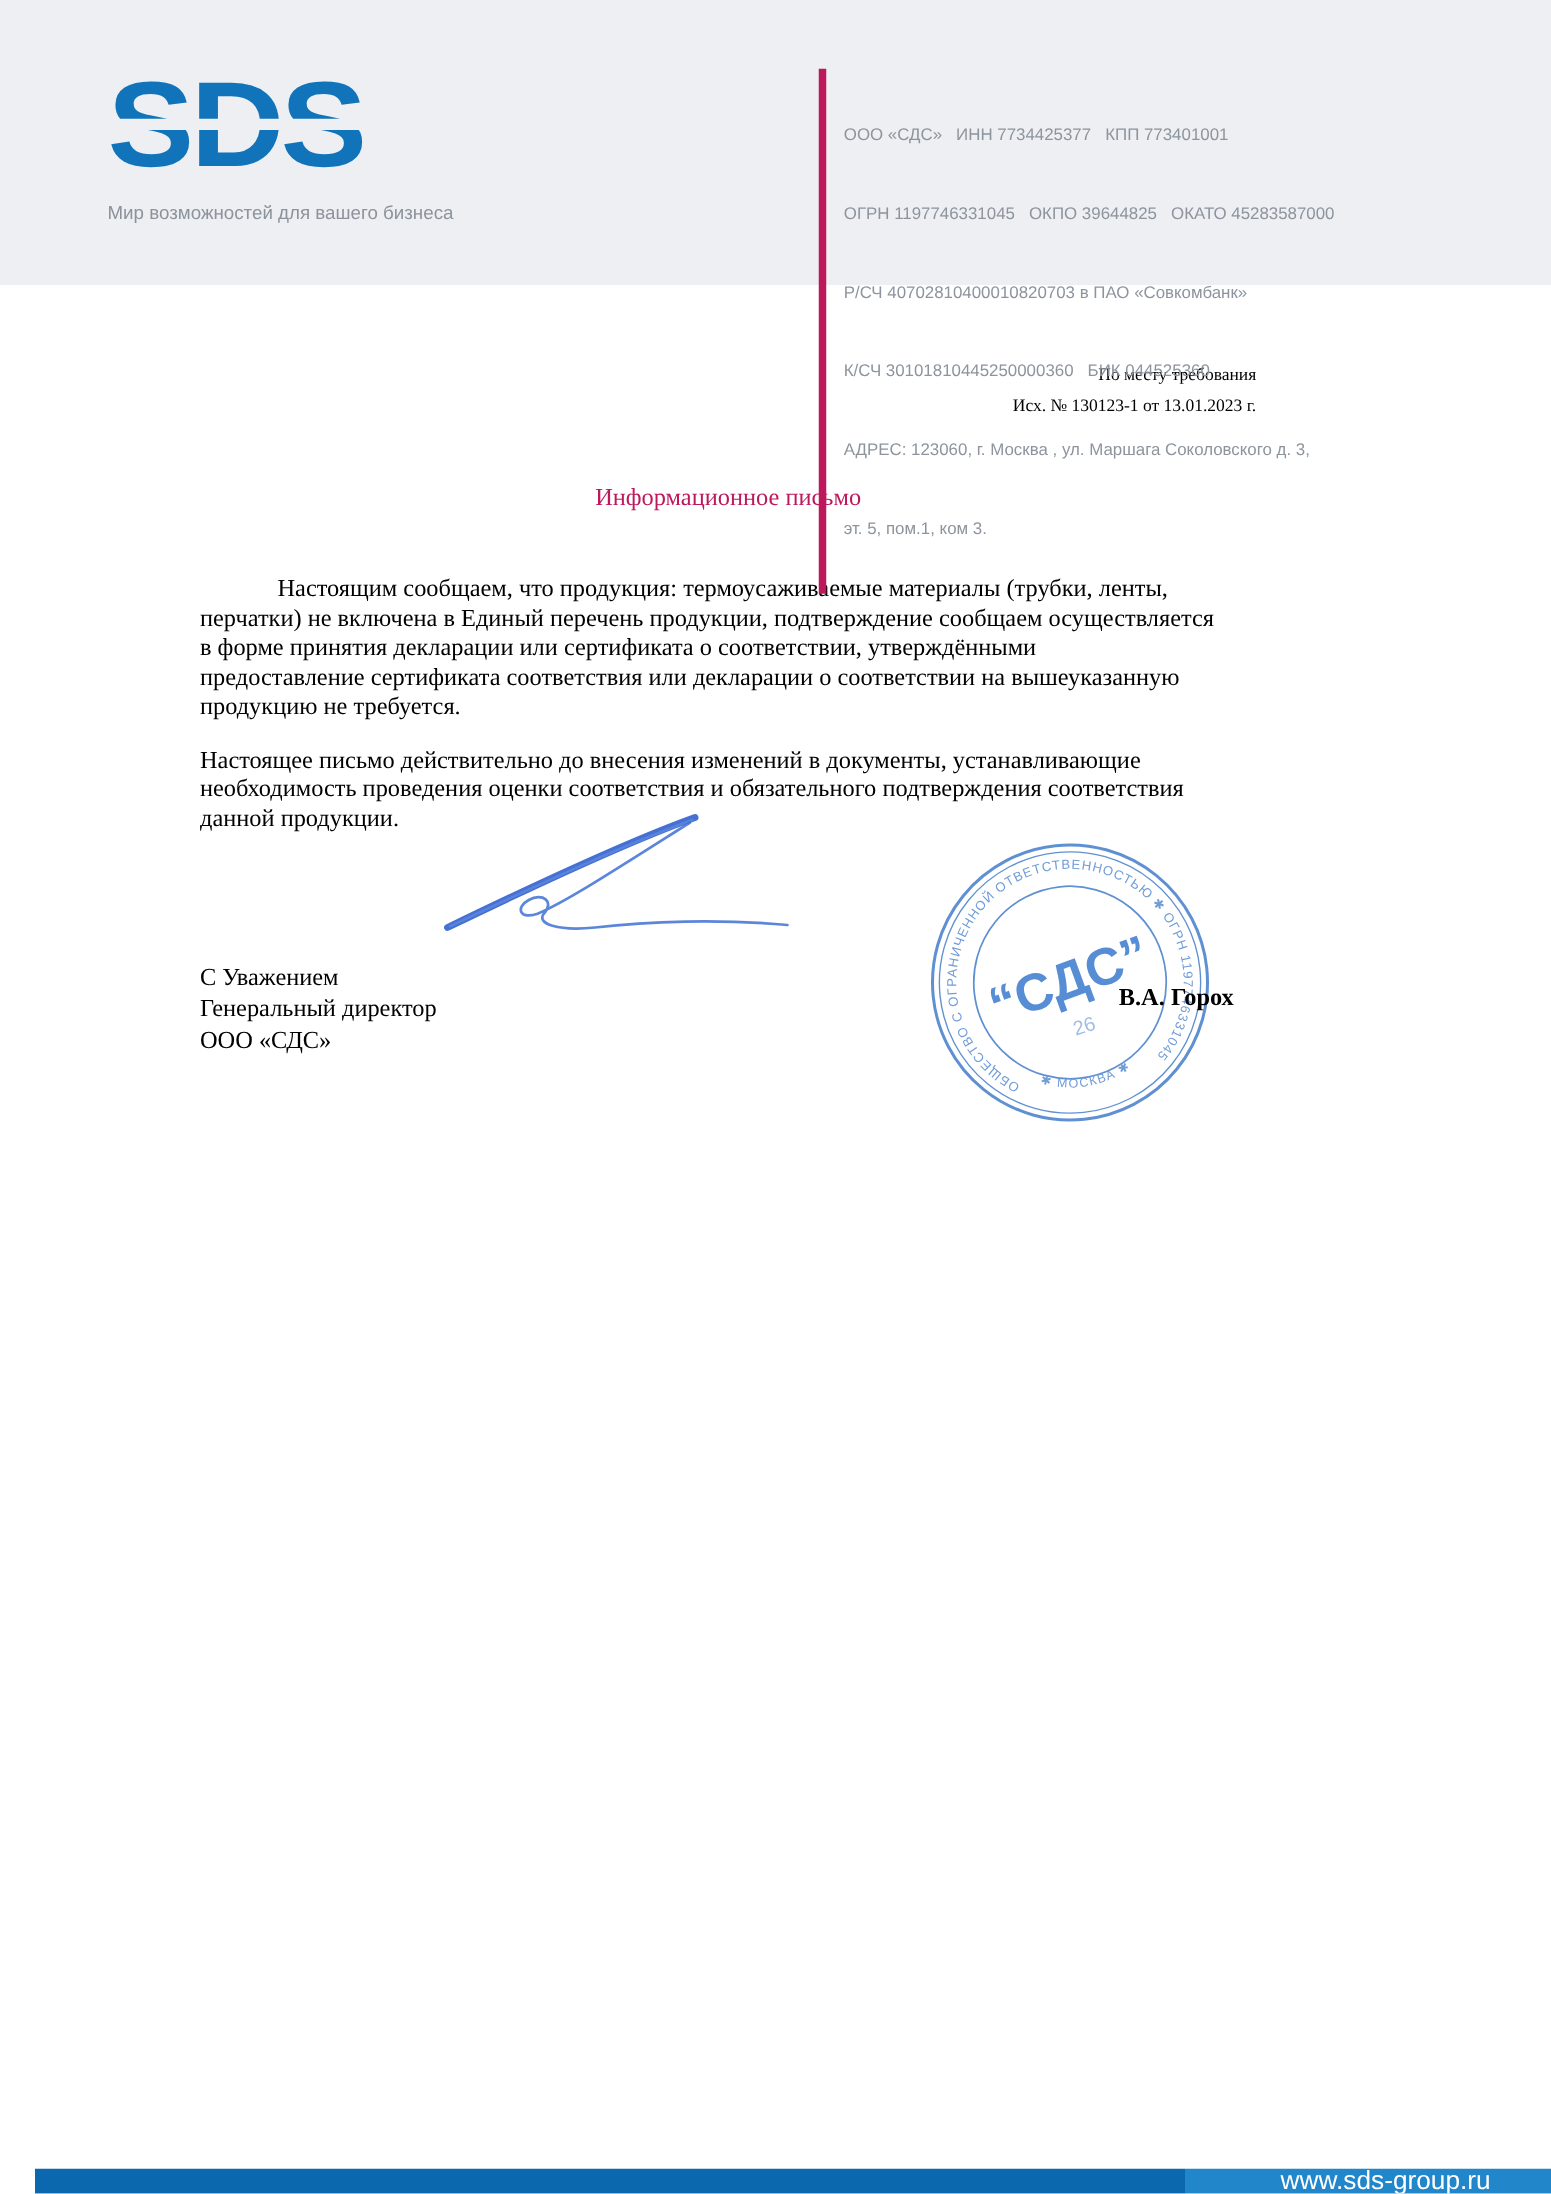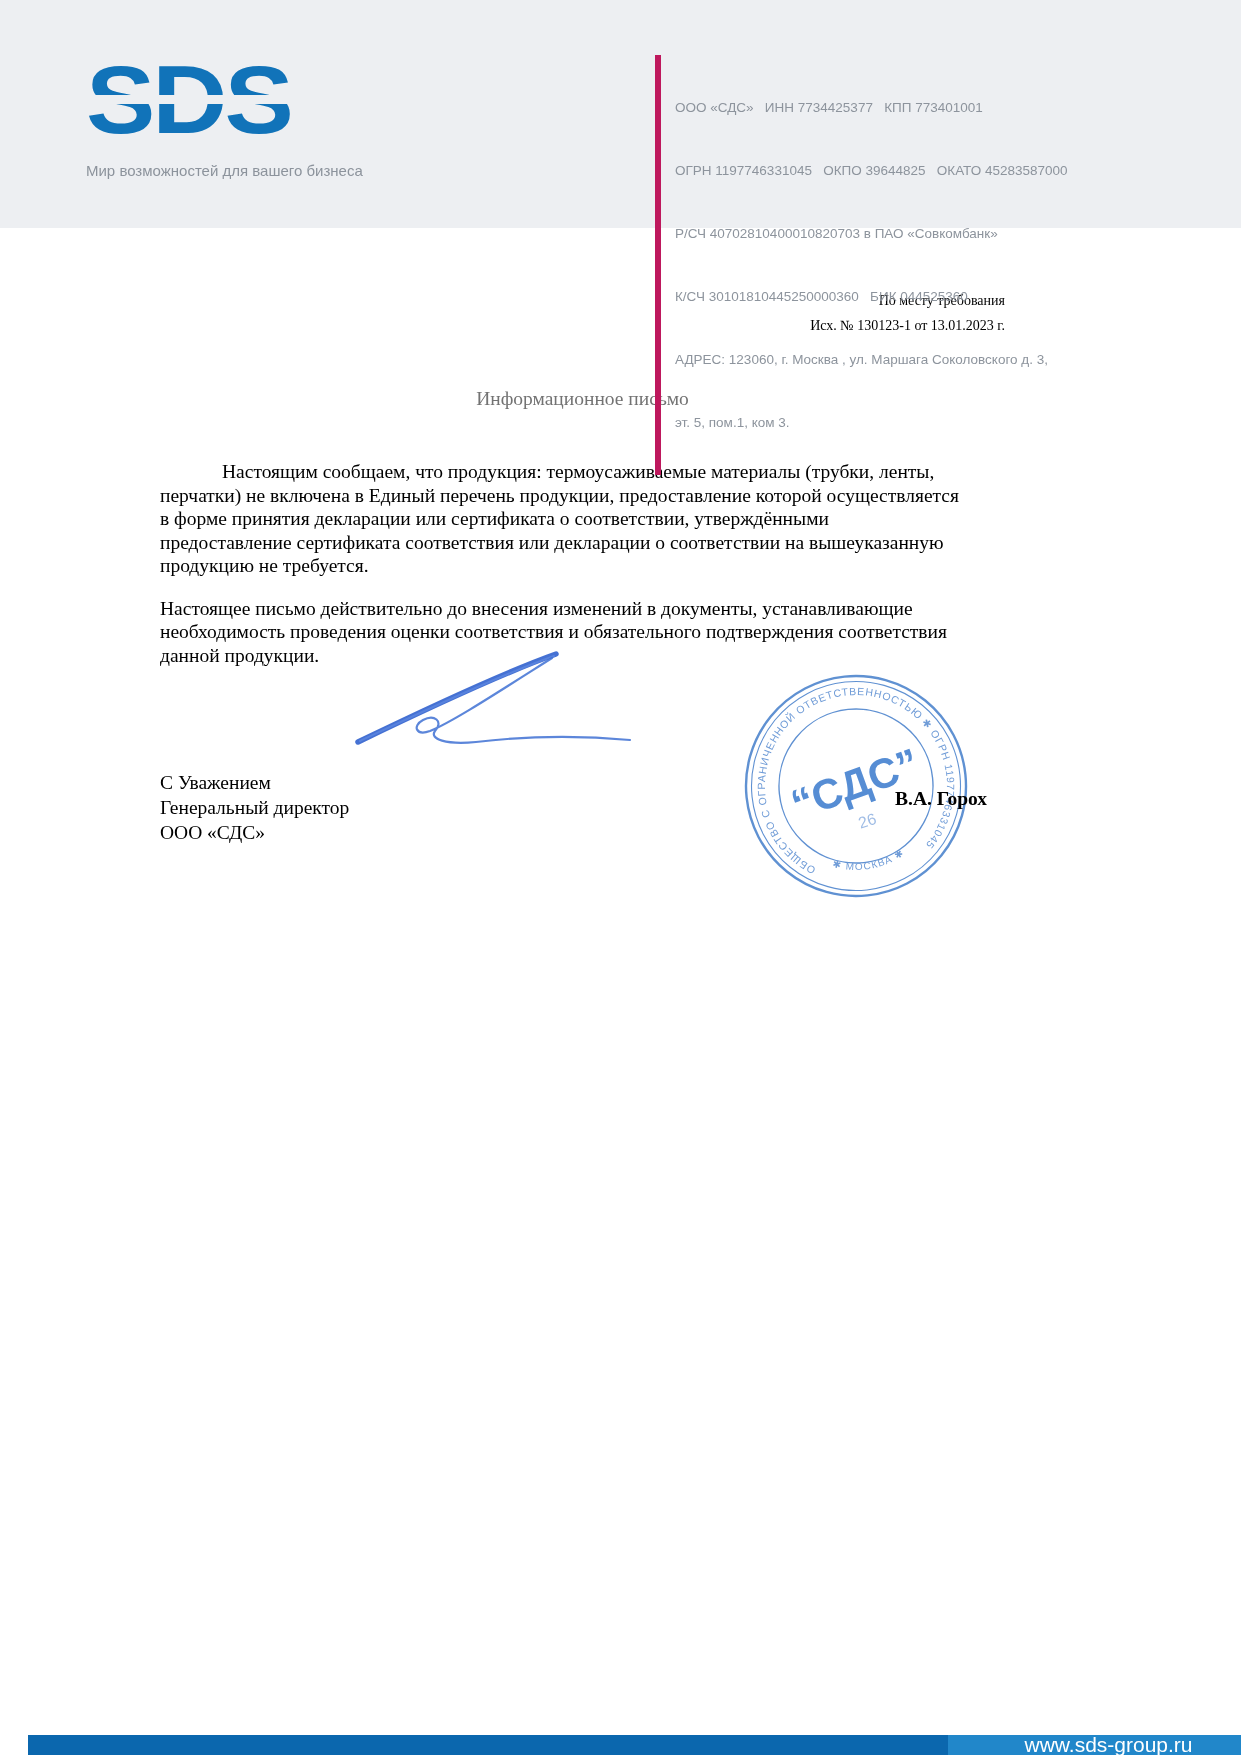--- a/index.html
+++ b/index.html
@@ -15,21 +15,21 @@
   .logo-stripe{position:absolute;left:-4px;right:-4px;top:47px;height:9px;background:#edeff2;}
   .tagline{margin-top:10px;font-family:"Liberation Sans",sans-serif;font-size:15px;color:#8c939c;}
 
   .requisites{position:absolute;left:655px;top:55px;border-left:6px solid #be185d;
               padding-left:14px;font-family:"Liberation Sans",sans-serif;font-size:13.5px;
               line-height:21px;color:#8d949d;white-space:pre;}
 
   
   .content{margin:0 236px 0 160px;}
   .ref-block{margin-top:60px;text-align:right;font-size:14px;line-height:25px;color:#000;}
-  .letter-title{margin-top:50px;text-align:center;font-size:19.5px;font-weight:normal;color:#737373;}
+  .letter-title{margin-top:50px;text-align:center;font-size:19.5px;font-weight:normal;color:#be185d;}
   .para{font-size:19.5px;line-height:23.5px;color:#000;}
   .para.first{margin-top:50px;}
   .para.second{margin-top:19px;}
   .para .line.indent{padding-left:62px;}
 
   
   .sign-lines{position:absolute;left:160px;top:737px;font-size:19.5px;line-height:25px;color:#000;margin-top:33px;}
   .signature-svg{position:absolute;left:330px;top:638px;z-index:3;}
   .signer-name{position:absolute;left:895px;top:788px;font-size:19.5px;color:#000;z-index:4;font-weight:bold;}
   .stamp{position:absolute;left:742px;top:672px;z-index:2;opacity:.88;}
@@ -67,21 +67,21 @@
   <main class="content">
     <div class="ref-block">
       <div>По месту требования</div>
       <div>Исх. № 130123-1 от 13.01.2023 г.</div>
     </div>
 
     <h1 class="letter-title">Информационное письмо</h1>
 
     <div class="para first">
       <div class="line indent">Настоящим сообщаем, что продукция: термоусаживаемые материалы (трубки, ленты,</div>
-      <div class="line">перчатки) не включена в Единый перечень продукции, предоставление которой осуществляется</div>
+      <div class="line">перчатки) не включена в Единый перечень продукции, подтверждение сообщаем осуществляется</div>
       <div class="line">в форме принятия декларации или сертификата о соответствии, утверждёнными</div>
       <div class="line">предоставление сертификата соответствия или декларации о соответствии на вышеуказанную</div>
       <div class="line">продукцию не требуется.</div>
     </div>
 
     <div class="para second">
       <div class="line">Настоящее письмо действительно до внесения изменений в документы, устанавливающие</div>
       <div class="line">необходимость проведения оценки соответствия и обязательного подтверждения соответствия</div>
       <div class="line">данной продукции.</div>
     </div>

